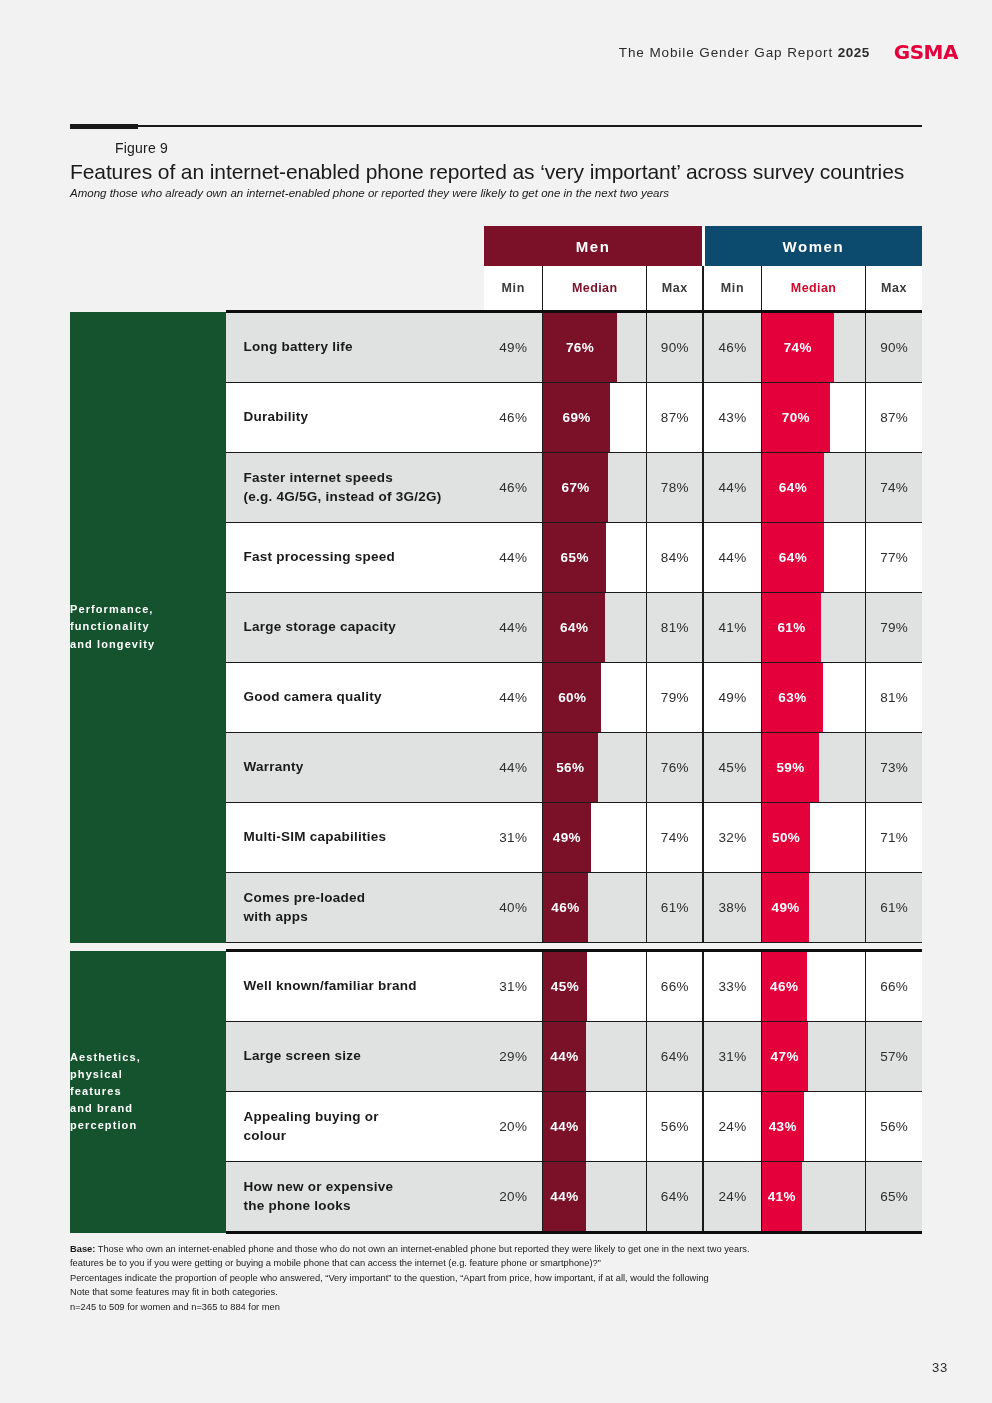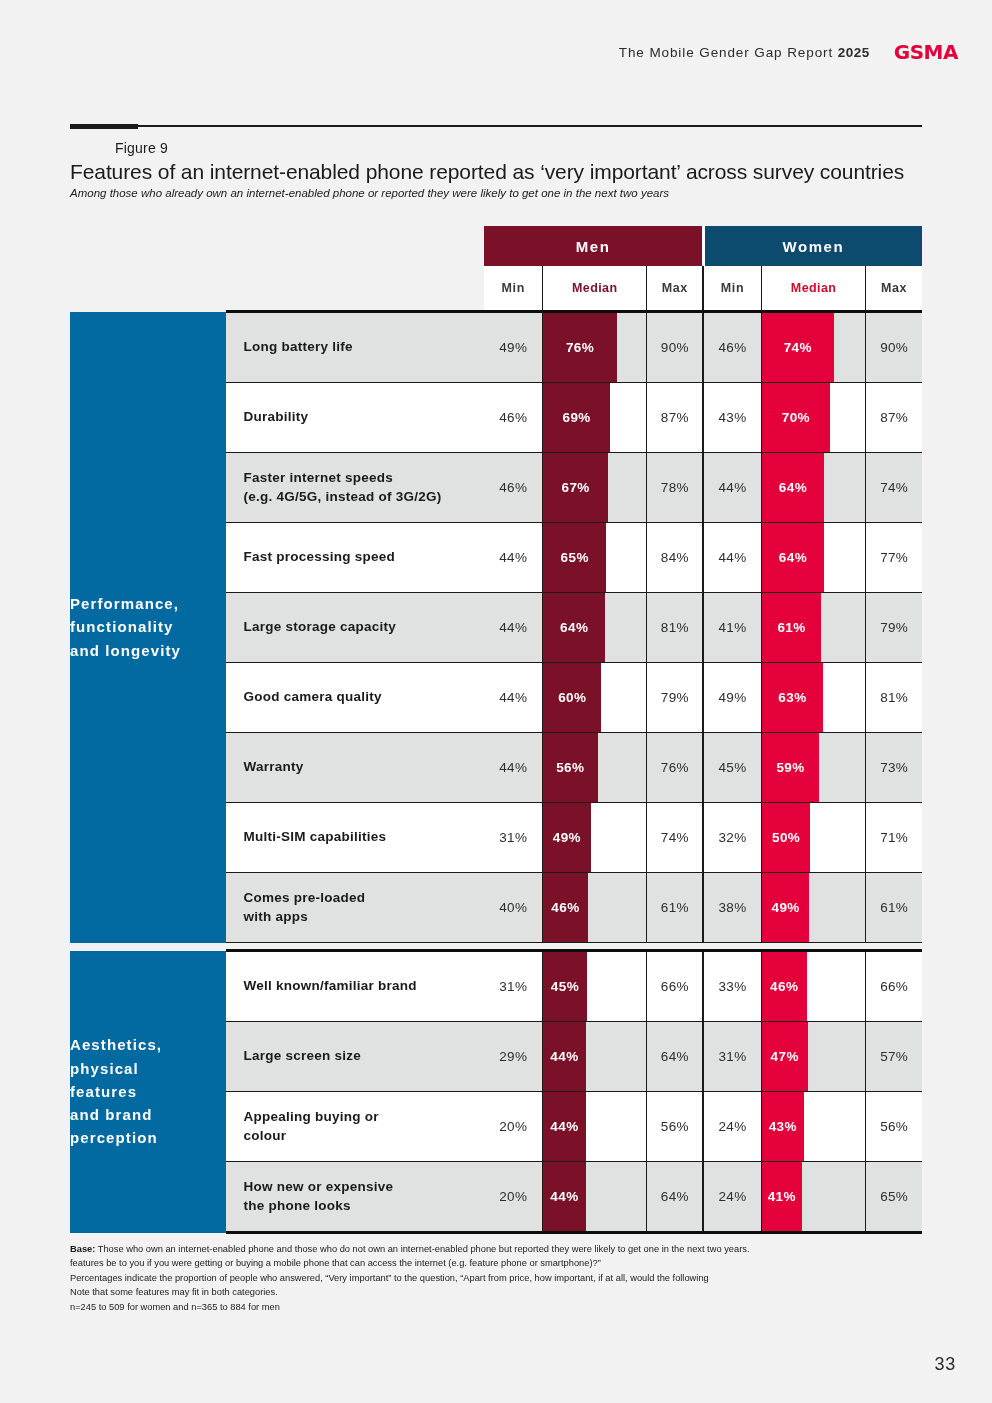--- a/index.html
+++ b/index.html
@@ -114,23 +114,23 @@
     color: #3a3a3a;
   }
   .sub.med-m { font-weight: bold; color: #7B1029; letter-spacing: 0.4px; }
   .sub.med-w { font-weight: bold; color: #CF0A2C; letter-spacing: 0.4px; }
   .sub-spacer { background: transparent; }
   .bl { border-left: 1px solid #1a1a1a; }
   .bl-thick { border-left: 2.5px solid #1a1a1a; }
 
   
   .cat {
-    background: #0369a1;
+    background: #14532d;
     color: #ffffff;
-    font-size: 15px;
+    font-size: 11px;
     font-weight: bold;
     letter-spacing: 1.1px;
     line-height: 1.55;
     padding-left: 20px;
     vertical-align: middle;
     text-align: left;
   }
   .cat-gap { background: transparent; height: 6px; }
 
   
@@ -184,23 +184,23 @@
     width: 840px;
     font-size: 9.3px;
     line-height: 1.55;
     color: #1a1a1a;
   }
   .notes b { font-weight: bold; }
   .notes div { white-space: nowrap; }
 
   .page-num {
     position: absolute;
-    right: 36px;
+    right: 44px;
     bottom: 28px;
-    font-size: 18px;
+    font-size: 13px;
     color: #2b2b2b;
     letter-spacing: 0.8px;
   }
 </style>
 </head>
 <body>
 
 <div class="page-header">
   <div class="header-title"><span>The Mobile Gender Gap Report </span><b>2025</b></div>
   <div class="gsma-logo">GSMA</div>

